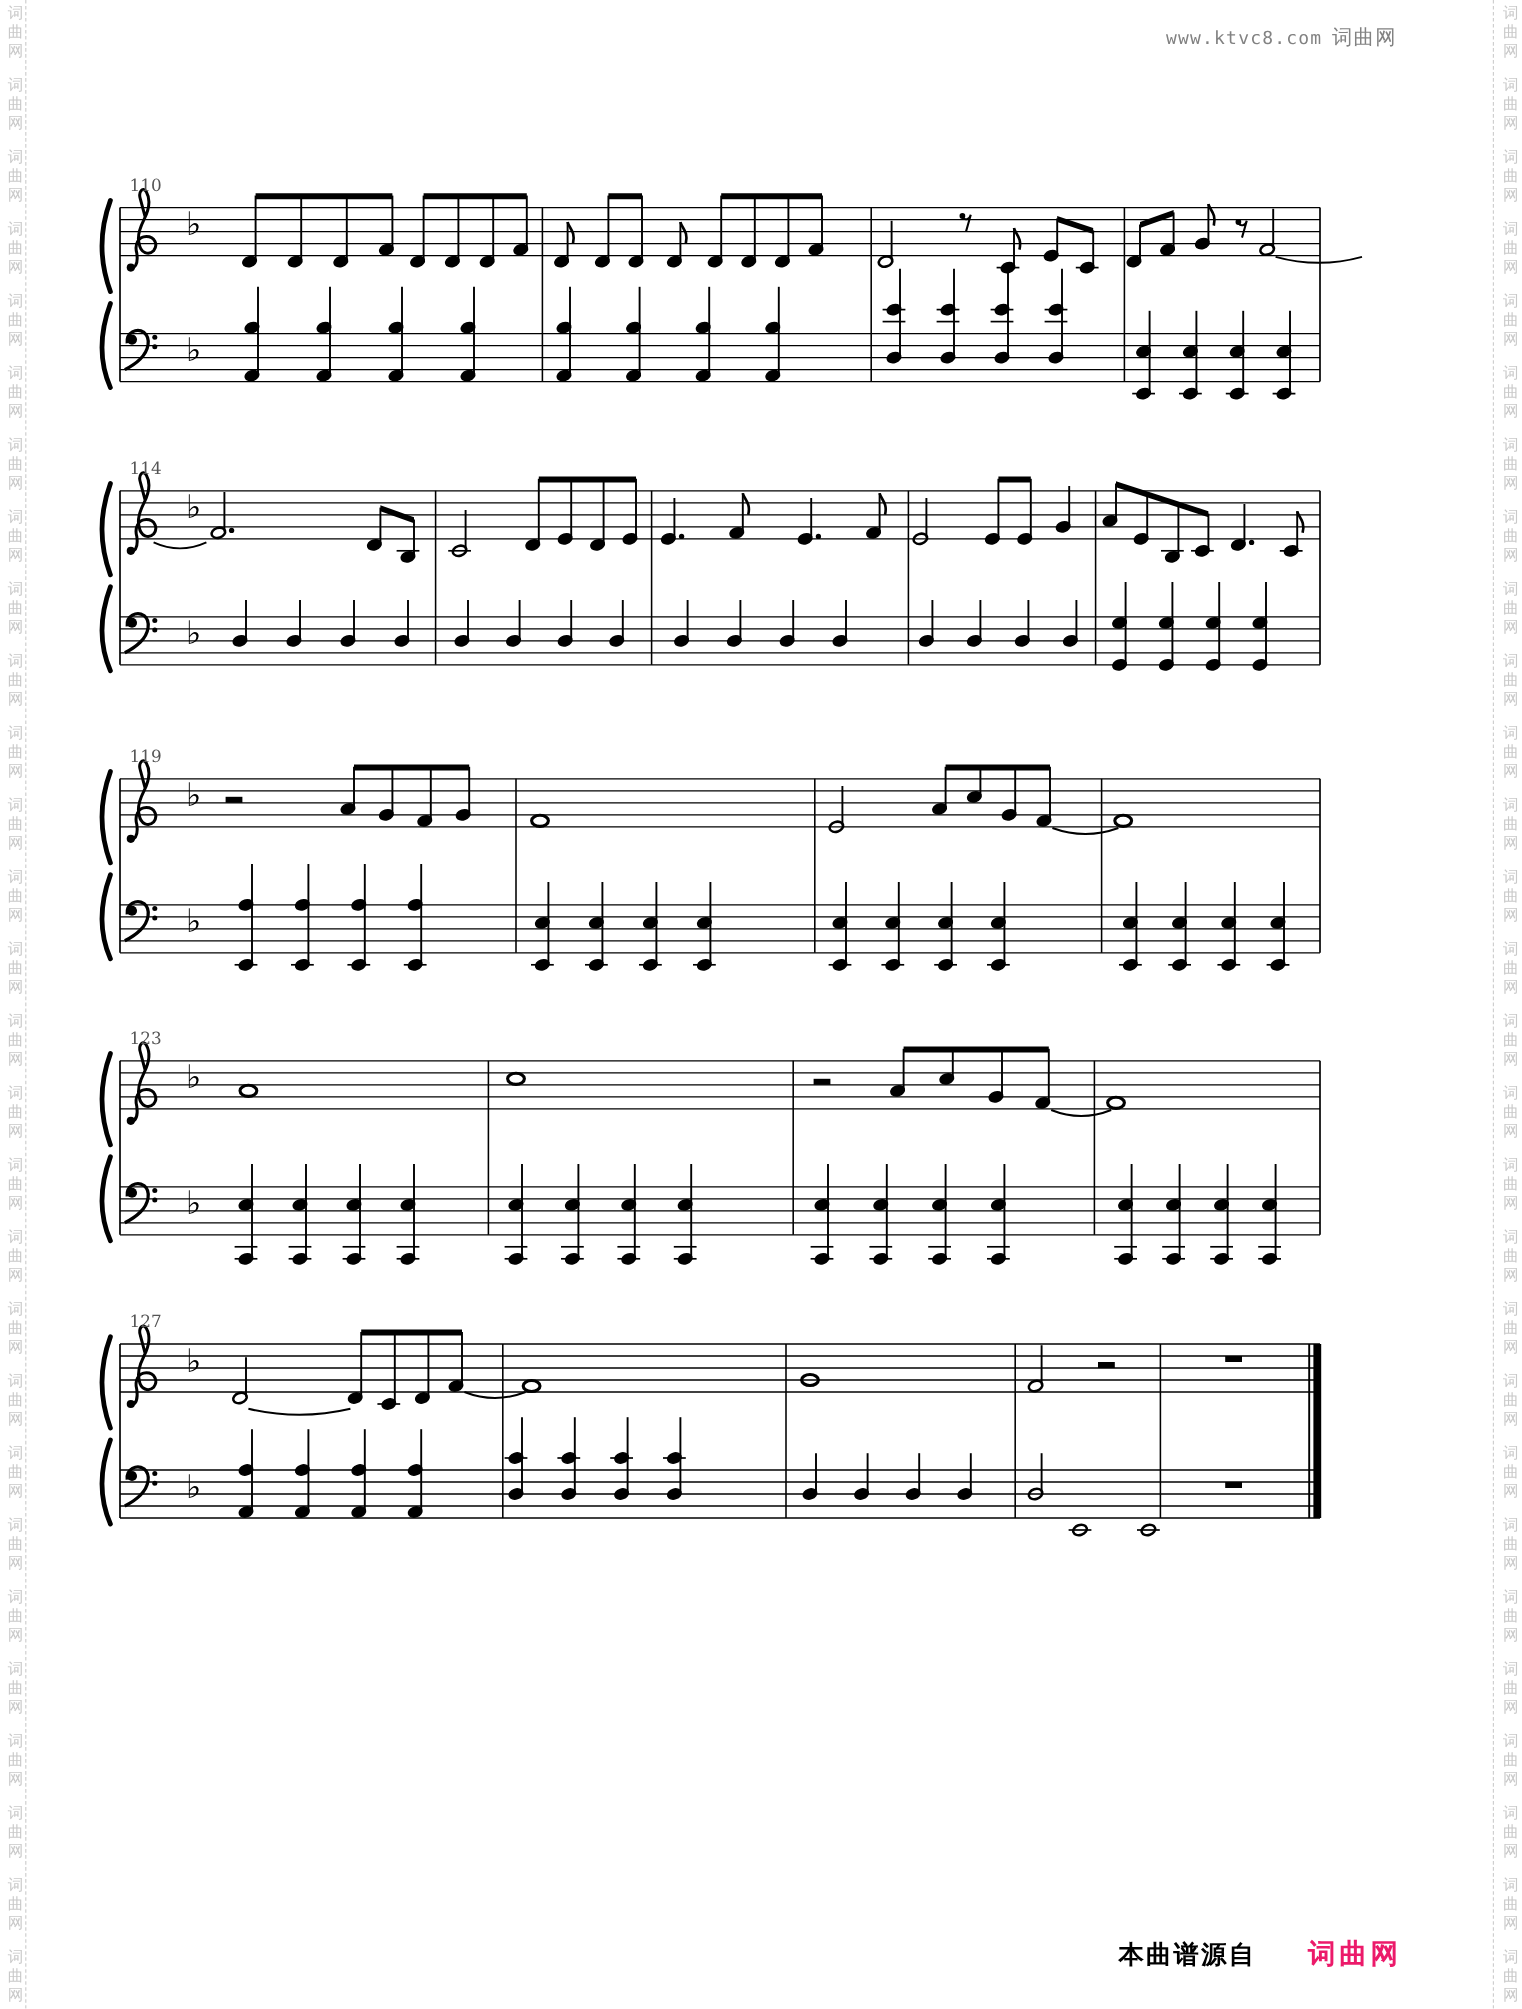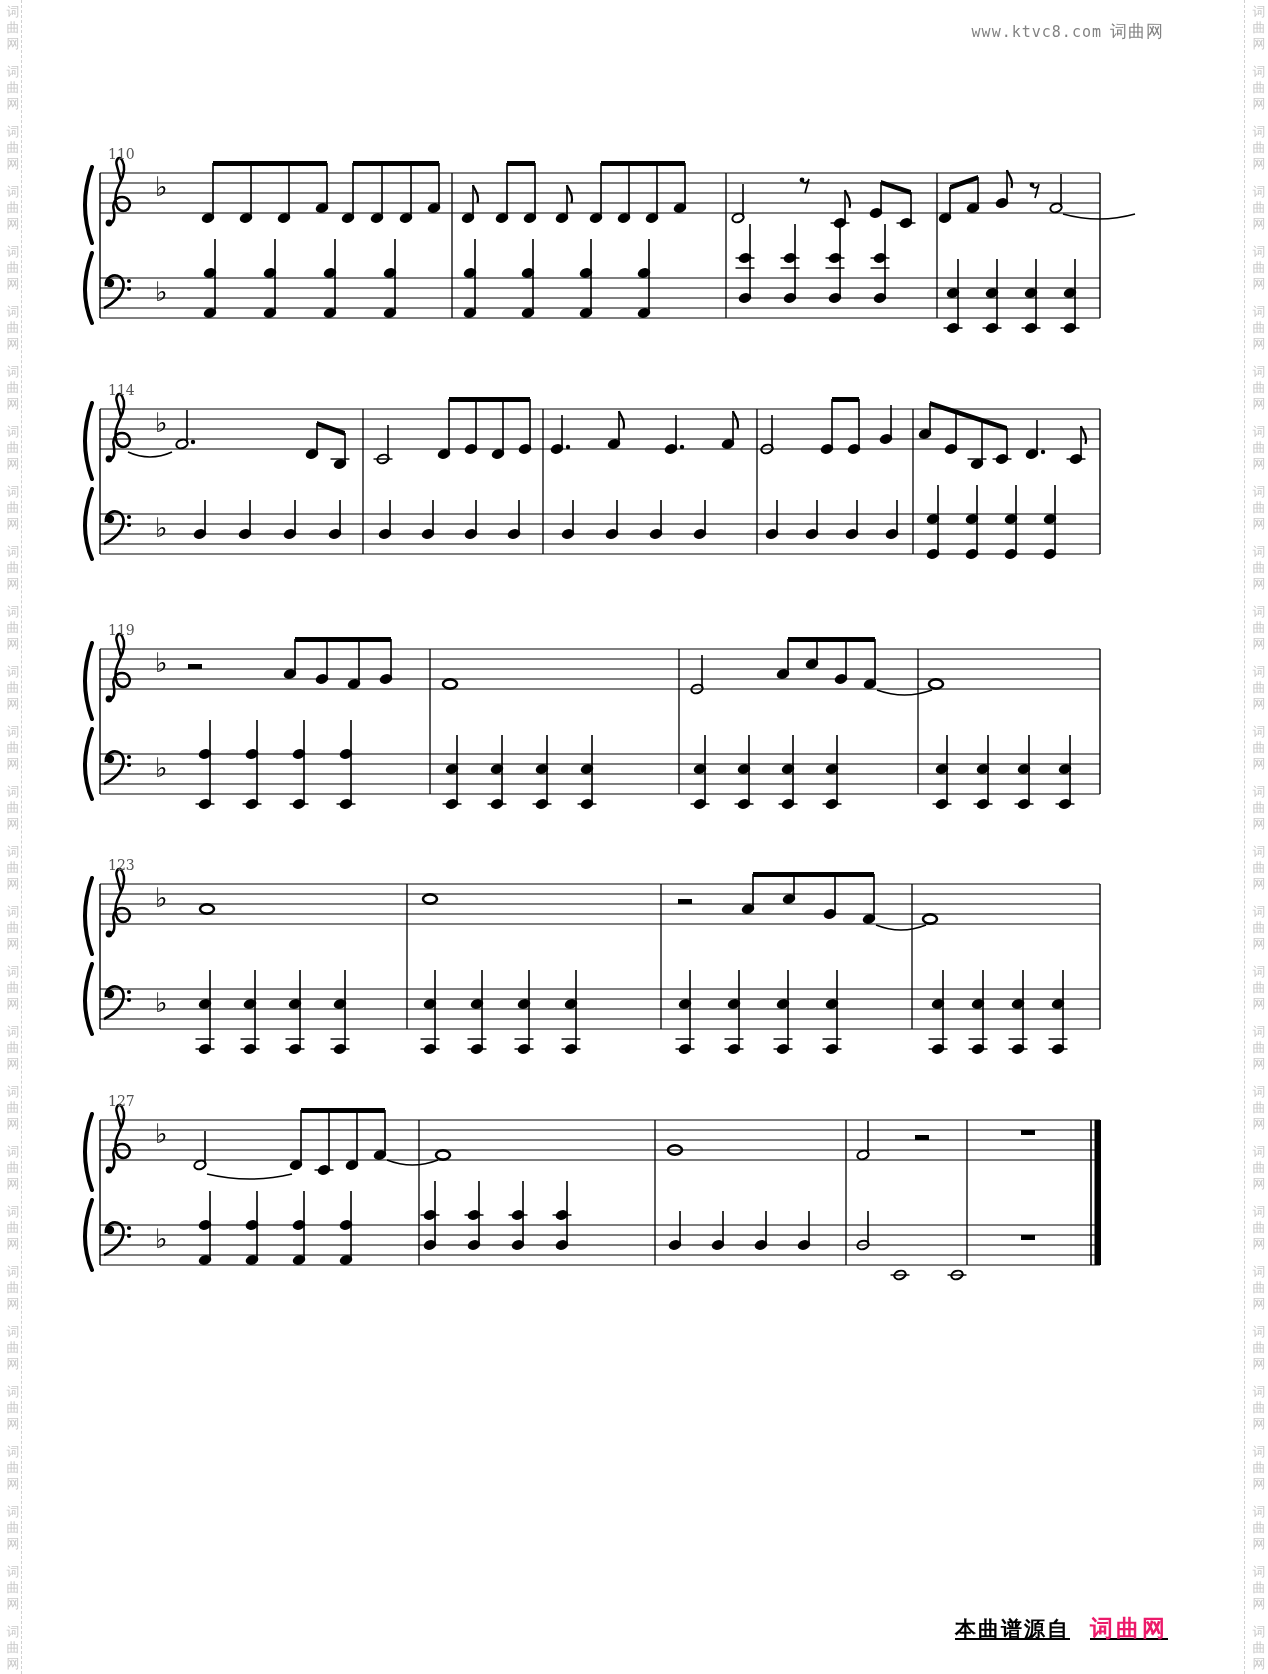--- a/index.html
+++ b/index.html
@@ -6,21 +6,21 @@
   .page{position:relative;width:1268px;height:1674px;background:#fff;overflow:hidden;
         font-family:"DejaVu Sans",sans-serif;}
   .border-col{position:absolute;top:4px;width:22px;text-align:center;}
   .border-col .bgroup{margin-bottom:12px;}
   .border-col .bchar{display:block;font-size:13px;line-height:16px;color:#c9c9c9;
         font-family:"DejaVu Sans",sans-serif;}
   .vdash{position:absolute;top:0;bottom:0;width:0;border-left:1px dashed #cfcfcf;}
   .site-header{position:absolute;top:20px;right:104px;color:#828282;
         font-family:"DejaVu Sans Mono",monospace;font-size:15px;letter-spacing:1px;}
   .site-header .cjk{font-size:17px;font-family:"DejaVu Sans",sans-serif;margin-left:8px;}
-  .footer{position:absolute;top:1613px;right:100px;display:flex;align-items:baseline;gap:20px;text-decoration:underline;}
+  .footer{position:absolute;top:1613px;right:100px;display:flex;align-items:baseline;gap:43px;}
   .footer .src{font-size:21px;font-weight:bold;color:#000;letter-spacing:2px;
         font-family:"DejaVu Sans",sans-serif;}
   .footer .site{font-size:23px;font-weight:bold;letter-spacing:3px;
         font-family:"DejaVu Sans",sans-serif;}
   svg.score{position:absolute;left:0;top:0;}
 </style>
 </head>
 <body>
 
 <div class="page">

